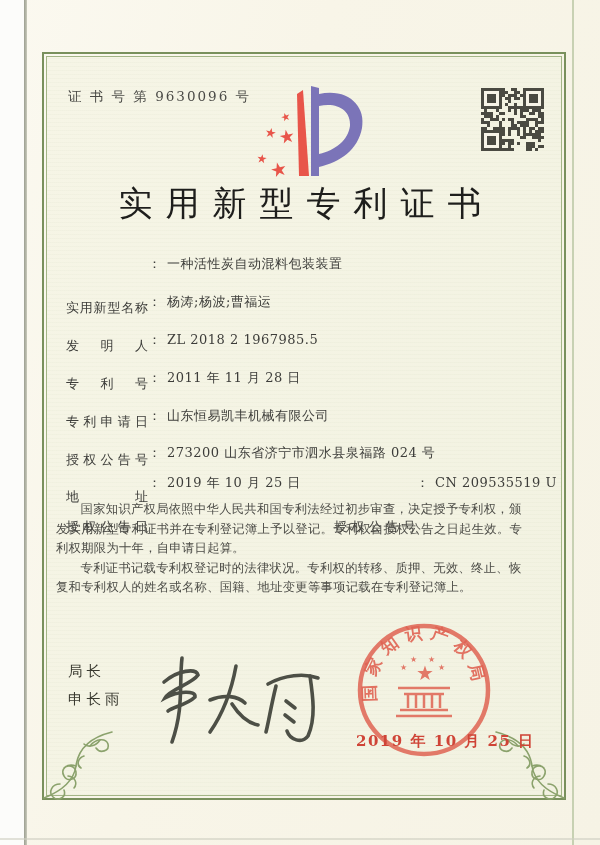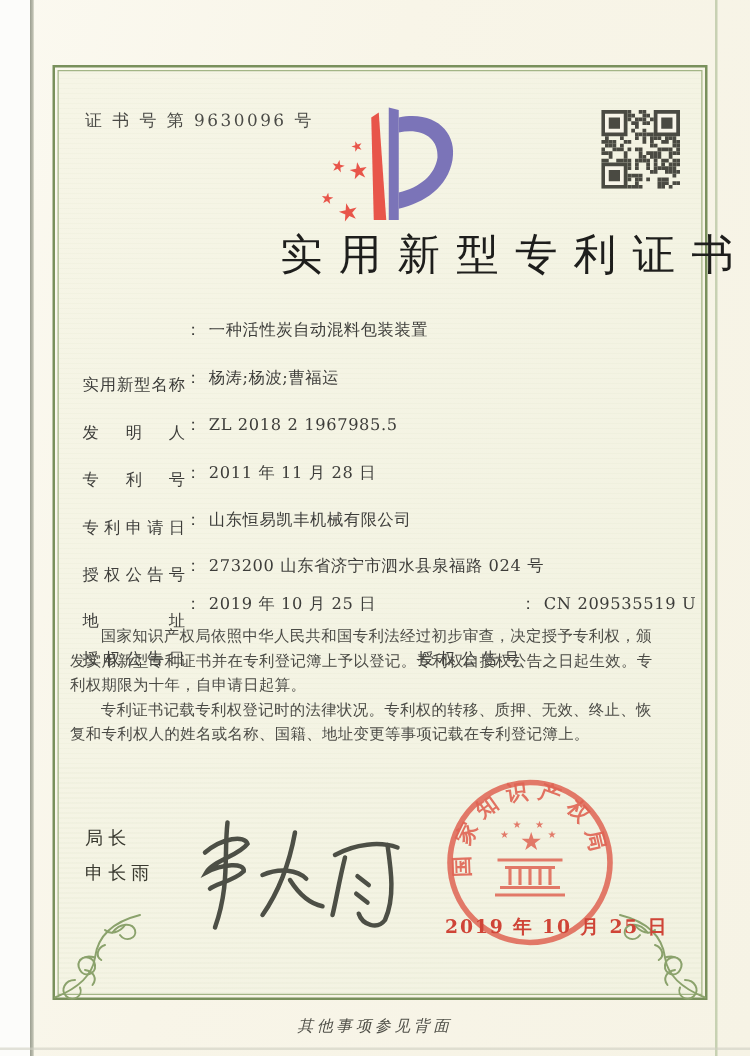--- a/index.html
+++ b/index.html
@@ -23,21 +23,21 @@
            linear-gradient(115deg,#f6f5e6,#f2f2e1);}
   .corner{position:absolute;width:78px;height:78px;color:#8ba26c;}
   .corner.bl{left:-6px;bottom:-6px;}
   .corner.br{right:-6px;bottom:-6px;transform:scaleX(-1);}
 
   .cert-no{position:absolute;left:68px;top:88px;font-size:13.5px;color:#4a4a46;letter-spacing:2px;}
 
   .logo{position:absolute;left:252px;top:78px;width:118px;height:102px;}
   .qr{position:absolute;left:481px;top:88px;width:63px;height:63px;}
 
-  .title{position:absolute;left:0;top:181px;width:100%;text-align:right;
+  .title{position:absolute;left:0;top:181px;width:100%;text-align:center;
          font-size:34px;color:#1e1e1c;letter-spacing:13px;text-indent:13px;font-weight:500;}
 
   .fields{position:absolute;left:66px;top:0;width:480px;}
   .frow{position:absolute;left:0;font-size:13px;color:#3d3d3a;white-space:nowrap;}
   .flabel{display:inline-block;width:82px;text-align:justify;text-align-last:justify;vertical-align:top;margin-top:44px;}
   .fcolon{display:inline-block;margin-right:6px;}
   .fvalue{letter-spacing:0.5px;}
   .grant-right{position:absolute;left:268px;top:0;}
 
   .paras{position:absolute;left:56px;top:500px;width:472px;font-size:12.3px;line-height:19.5px;
@@ -332,15 +332,14 @@
         <path d="M52,76 L92,76"></path>
         <path d="M56,76 L56,90 M64,76 L64,90 M72,76 L72,90 M80,76 L80,90 M88,76 L88,90"></path>
         <path d="M48,92 L96,92"></path>
         <path d="M44,98 L100,98"></path>
       </g>
     </g>
   </svg>
 
   <div class="seal-date">2019 年 10 月 25 日</div>
 
-  <div class="back-note">其他事项参见背面</div>
 
 </div>
 
 </body></html>

